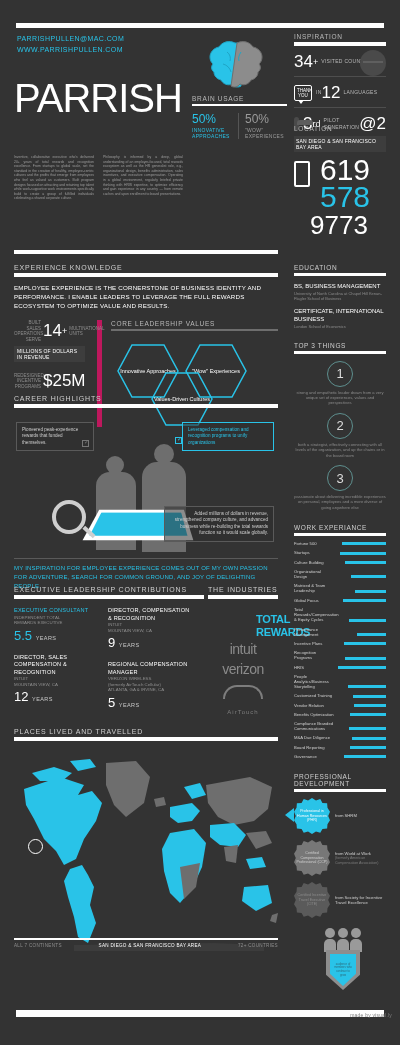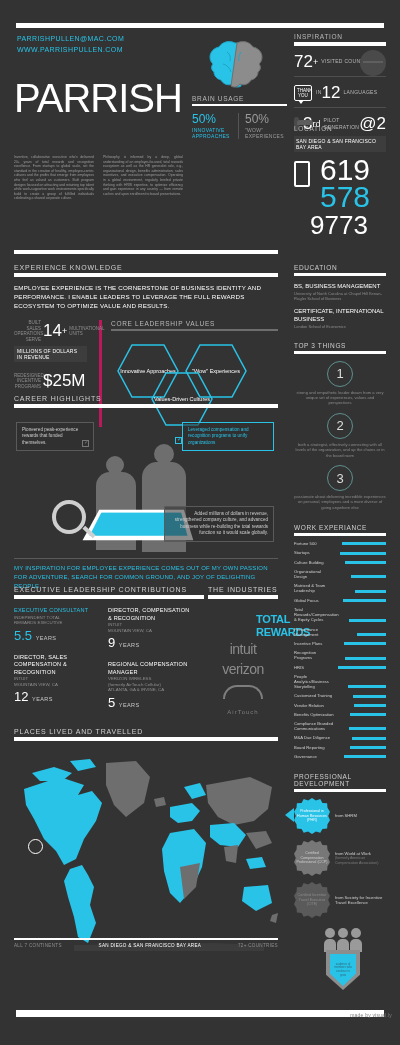--- a/index.html
+++ b/index.html
@@ -70,21 +70,21 @@
   .headline { position:absolute; left:14px; top:222px; font-size:22px; line-height:24px; letter-spacing:-.3px; }
   .headline-rule { position:absolute; left:14px; top:250px; width:264px; height:4px; background:#fff; }
 
   
   .colL { position:absolute; left:14px; top:264px; width:264px; }
   .blk-label { font-size:7px; letter-spacing:.8px; color:#cfcfcf; text-transform:uppercase; }
   .blk-rule { height:4px; background:#fff; margin-top:2px; }
   .ek-stmt { font-size:6.2px; line-height:9px; letter-spacing:.2px; margin-top:6px; color:#fff; }
 
   .ek-body { display:flex; margin-top:10px; }
-  .stat-col { width:88px; border-right:3px solid #be185d; padding-right:12px;}
+  .stat-col { width:88px; border-right:5px solid #be185d; padding-right:12px;}
   .stat-row { display:flex; align-items:center; }
   .stat-pre { font-size:4.5px; line-height:5.5px; text-align:right; color:#8e8e8e; width:27px;}
   .stat-num { font-size:17px; line-height:18px; margin:0 2px; }
   .stat-post { font-size:4.5px; line-height:5.5px; color:#8e8e8e; width:28px;}
   .stat-bar { font-size:5px; letter-spacing:.2px; background:#3d3d3d; padding:2px 3px; margin-top:4px; }
   .stat-spacer { height:10px; }
 
   .clv { flex:1; padding-left:9px; }
   .hexwrap { position:relative; height:88px; margin-top:8px; }
   .hex { position:absolute; width:62px; height:56px; }
@@ -219,21 +219,21 @@
         <div class="bu-sub grey">"WOW" EXPERIENCES</div>
       </div>
     </div>
   </div>
 
   <div class="insp">
     <div class="sec-label">INSPIRATION</div>
     <div class="insp-rule"></div>
 
     <div class="insp-row">
-      <div class="big-num">72</div>
+      <div class="big-num">34</div>
       <div class="sup">+</div>
       <div class="insp-txt">VISITED COUNTRIES</div>
       <div class="globe"></div>
     </div>
     <div class="divider"></div>
 
     <div class="insp-row">
       <div class="thankyou">THANK YOU</div>
       <div class="insp-txt" style="margin-left:4px">IN</div>
       <div class="big-num">12</div>

